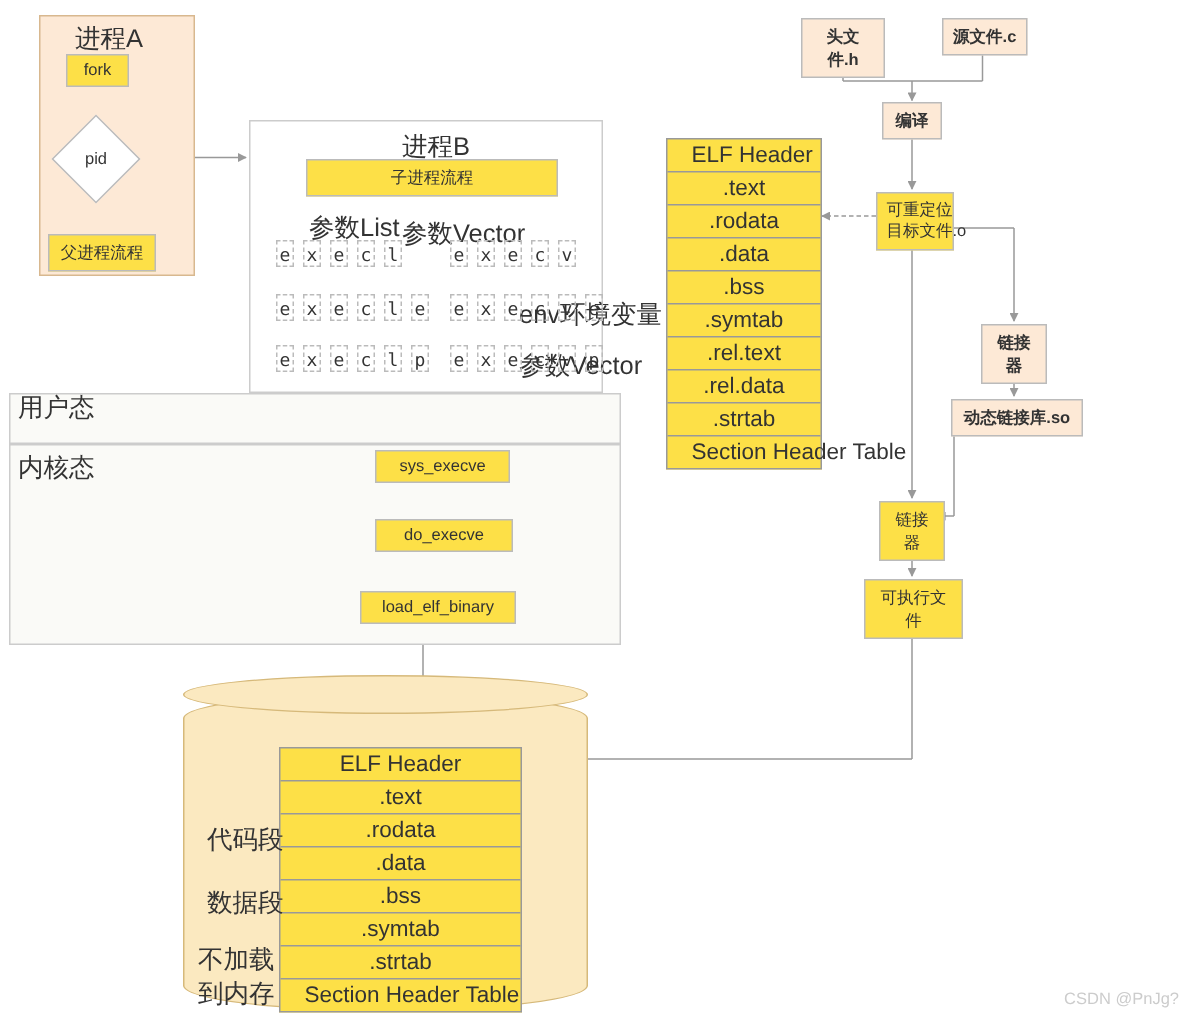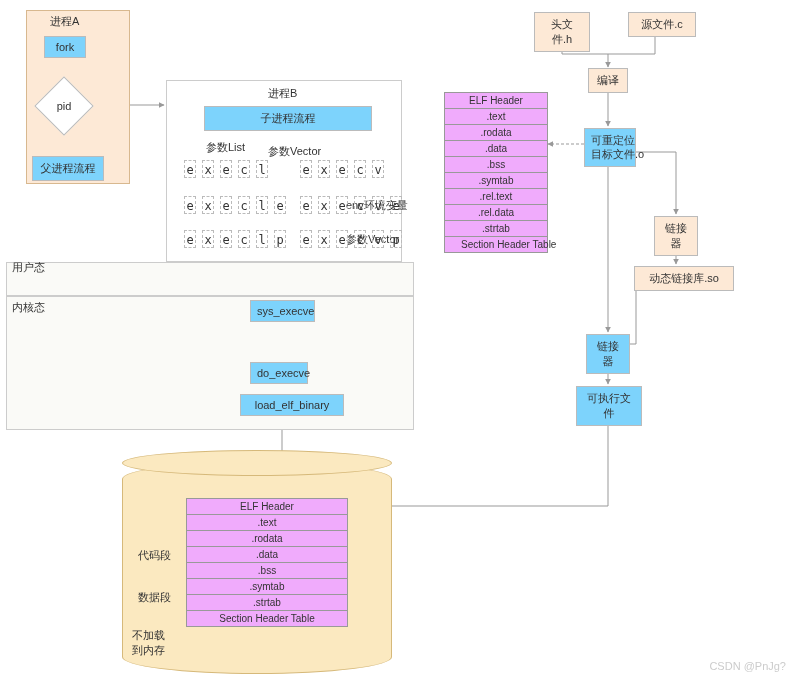--- a/index.html
+++ b/index.html
@@ -1,30 +1,30 @@
 <!DOCTYPE html>
 <html><head>
 <meta charset="utf-8">
 <style>
   * { box-sizing: border-box; margin: 0; padding: 0; }
   body { font-family: Arial, "Microsoft YaHei", sans-serif; font-size: 11px; background: #fff; color: #333; width: 796px; height: 677px; position: relative; }
-  .node { position: absolute; border: 1px solid #bbb; background: #7dd3fc; padding: 4px 6px; text-align: center; font-size: 11px; }
-  .peach { background: #fde9d6; }
-  .label { position: absolute; font-size: 11px; color: #333; }
+  .node { position: absolute; border: 1px solid #bbb; background: #fde047; padding: 4px 6px; text-align: center; font-size: 11px; }
+  .peach { background: #fde9d6; font-weight: bold; }
+  .label { position: absolute; font-size: 17px; color: #333; }
   .container { position: absolute; border: 1px solid #ccc; background: rgba(250,250,248,0.5); }
   .procA { background: #fde9d6; border: 1px solid #d8b88f; }
   .procB { background: #fff; border: 1px solid #ccc; }
   .diamond { position: absolute; width: 42px; height: 42px; background: #fff; border: 1px solid #bbb; transform: rotate(45deg); }
   .diamond span { position: absolute; top: 50%; left: 50%; transform: translate(-50%,-50%) rotate(-45deg); font-size: 11px; }
   .letters { position: absolute; display: flex; gap: 6px; font-family: monospace; font-size: 12px; }
   .letter { width: 12px; height: 18px; border: 1px dashed #bbb; text-align: center; line-height: 18px; }
   .letter.nb { border: none; }
   .cylinder { position: absolute; background: #fbe9c0; border: 1px solid #d6b97a; border-radius: 50% / 8%; }
   .cyltop { position: absolute; left: -1px; right: -1px; height: 26px; top: -13px; background: #fbe9c0; border: 1px solid #d6b97a; border-radius: 50%; }
-  .elftable { position: absolute; background: #f0abfc; border: 1px solid #999; font-size: 10px; }
+  .elftable { position: absolute; background: #fde047; border: 1px solid #999; font-size: 15px; }
   .elftable .row { border-bottom: 1px solid #999; padding: 2px 16px; text-align: center; white-space: nowrap; }
   .elftable .row:last-child { border-bottom: none; }
   .svglayer { position: absolute; top: 0; left: 0; width: 796px; height: 677px; pointer-events: none; }
   .watermark { position: absolute; right: 10px; bottom: 5px; color: #ccc; font-size: 11px; }
 </style>
 </head>
 <body>
 
 <svg class="svglayer">
   <defs>
@@ -125,22 +125,22 @@
       <span class="letter" style="margin-right: 8px;">p</span>
       <span class="letter">e</span>
       <span class="letter">x</span>
       <span class="letter">e</span>
       <span class="letter">c</span>
       <span class="letter">v</span>
       <span class="letter">p</span>
     </div>
   </div>
 
-<div class="node" style="left:250px; top:300px; width:65px">sys_execve</div>
-<div class="node" style="left:250px; top:362px; width:58px">do_execve</div>
+<div class="node" style="left:250px; top:300px; width:90px">sys_execve</div>
+<div class="node" style="left:250px; top:346px; width:92px">do_execve</div>
 <div class="node" style="left:240px; top:394px; width:104px">load_elf_binary</div>
 
 <div class="cylinder" style="left:122px; top:462px; width:270px; height:212px">
   <div class="cyltop"></div>
 </div>
 
 <div class="elftable" id="elfexe" style="left:186px; top:498px; width:162px">
     <div class="row">ELF Header</div>
     <div class="row">.text</div>
     <div class="row">.rodata</div>
@@ -149,26 +149,26 @@
     <div class="row">.symtab</div>
     <div class="row">.strtab</div>
     <div class="row">Section Header Table</div>
   </div>
 <span class="label" style="left:138px; top:548px">代码段</span>
 <span class="label" style="left:138px; top:590px">数据段</span>
 <span class="label" style="left:132px; top:628px; white-space:pre">不加载
 到内存</span>
 
 <div class="node peach" style="left:534px; top:12px; width:56px">头文件.h</div>
-<div class="node peach" style="left:628px; top:12px; width:68px">源文件.c</div>
+<div class="node peach" style="left:628px; top:12px; width:57px">源文件.c</div>
 <div class="node peach" style="left:588px; top:68px; width:40px">编译</div>
 <div class="node" style="left:584px; top:128px; width:52px; white-space:pre; line-height:1.3">可重定位
 目标文件.o</div>
 <div class="node peach" style="left:654px; top:216px; width:44px">链接器</div>
-<div class="node peach" style="left:634px; top:266px; width:100px">动态链接库.so</div>
+<div class="node peach" style="left:634px; top:266px; width:88px">动态链接库.so</div>
 <div class="node" style="left:586px; top:334px; width:44px">链接器</div>
 <div class="node" style="left:576px; top:386px; width:66px">可执行文件</div>
 
 <div class="elftable" id="elfobj" style="left:444px; top:92px; width:104px">
     <div class="row">ELF Header</div>
     <div class="row">.text</div>
     <div class="row">.rodata</div>
     <div class="row">.data</div>
     <div class="row">.bss</div>
     <div class="row">.symtab</div>

